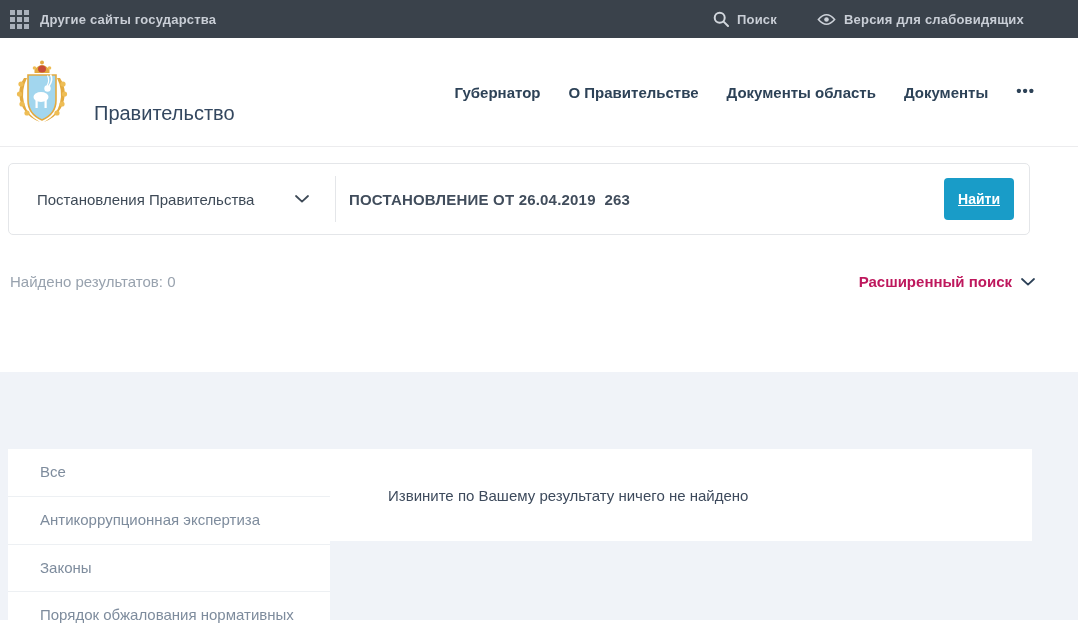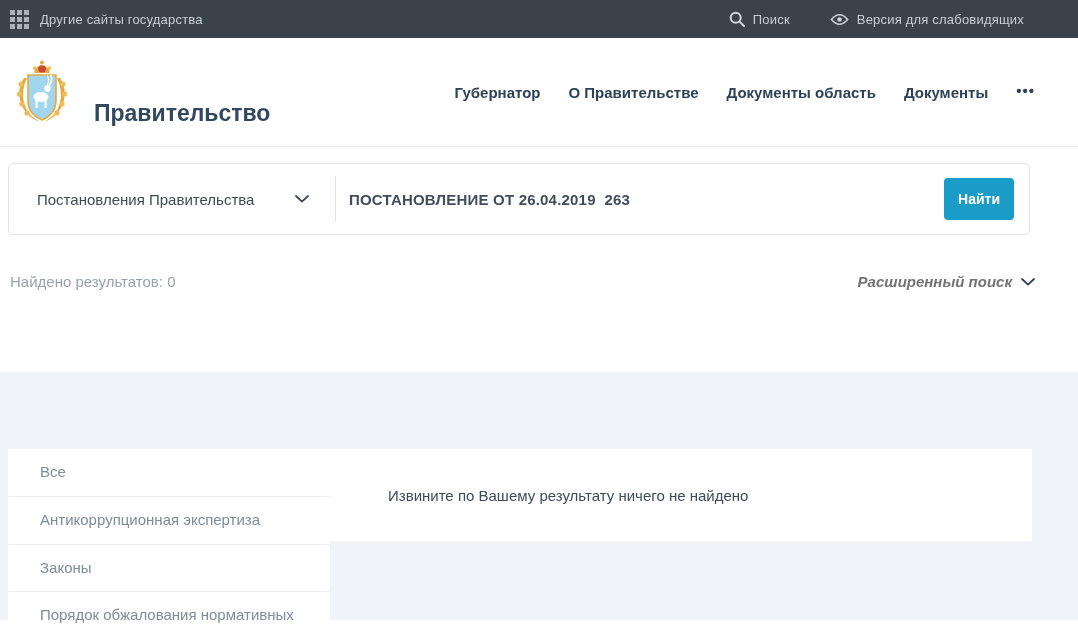--- a/index.html
+++ b/index.html
@@ -10,37 +10,37 @@
     color:#33475f;
   }
   
   .topbar {
     height:38px; background:#3a424b;
     display:flex; align-items:center; justify-content:space-between;
     padding:0 54px 0 10px;
   }
   .topbar-left { display:flex; align-items:center; gap:11px; cursor:pointer; }
   .topbar-left span.label, .topbar-item span.label {
-    color:#c9ced6; font-size:13px; font-weight:normal; letter-spacing:.2px;text-align:right;
+    color:#c9ced6; font-size:13px; font-weight:bold; letter-spacing:.2px;text-align:right;
   }
   .grid-icon {
     width:19px; height:19px; display:grid;
     grid-template-columns:repeat(3,5px); grid-template-rows:repeat(3,5px); gap:2px;
   }
   .grid-icon i { background:#aab1bb; display:block; }
   .topbar-right { display:flex; align-items:center; gap:40px; }
   .topbar-item { display:flex; align-items:center; gap:8px; cursor:pointer; }
   
   .header {
     height:109px; background:#fff; border-bottom:1px solid #ececee;
     display:flex; align-items:center; justify-content:space-between;
     padding:0 43px 0 10px;
   }
   .brand { display:flex; align-items:center; gap:20px; cursor:pointer; }
-  .brand-title { font-size:23px; font-weight:bold; color:#33475f; line-height:1.33;margin-top:42px; }
+  .brand-title { font-size:20px; font-weight:normal; color:#33475f; line-height:1.33;margin-top:42px; }
   .nav { display:flex; align-items:center; gap:28px; }
   .nav span {
     font-size:15px; font-weight:bold; color:#2d4257; cursor:pointer; white-space:nowrap;
   }
   .nav .more { letter-spacing:1px; font-size:15px; position:relative; top:-2px; }
   
   .search-section { background:#fff; padding:16px 0 82px; }
   .search-panel {
     height:72px; margin:0 48px 0 8px;
     border:1px solid #e4e6e9; border-radius:5px; background:#fff;
@@ -53,29 +53,29 @@
   .category .cat-label { font-size:15px; color:#3e4a57; }
   .vdivider { width:1px; height:46px; background:#e4e6e9; margin-left:26px; }
   .query-input {
     flex:1; border:none; outline:none; background:transparent;
     margin:0 14px 0 13px; font-family:inherit;
     font-size:15px; font-weight:bold; color:#414d5c; letter-spacing:.2px;
   }
   .find-btn {
     width:70px; height:42px; flex:0 0 auto;
     background:#199cc8; color:#fff; border:none; border-radius:4px;
-    font-family:inherit; font-size:14px; font-weight:bold; cursor:pointer;
+    font-family:inherit; font-size:14px; font-weight:bold; cursor:pointer;text-decoration:underline;
   }
   .results-row {
     margin:38px 43px 0 10px;
     display:flex; align-items:center; justify-content:space-between;
   }
   .results-found { font-size:15px; color:#98a2ae; }
   .advanced { display:flex; align-items:center; gap:9px; cursor:pointer; }
-  .advanced span { font-size:15px; font-weight:bold; color:#737373;font-style:italic; }
+  .advanced span { font-size:15px; font-weight:bold; color:#be185d; }
   
   .content {
     background:#f0f3f8; height:248px;
     padding:77px 46px 0 8px;
     display:flex; align-items:flex-start;
   }
   .sidebar { width:322px; background:#fff; flex:0 0 auto; }
   .sidebar-item {
     padding:11px 20px 11px 32px; min-height:42px;
     border-bottom:1px solid #edf0f3;

